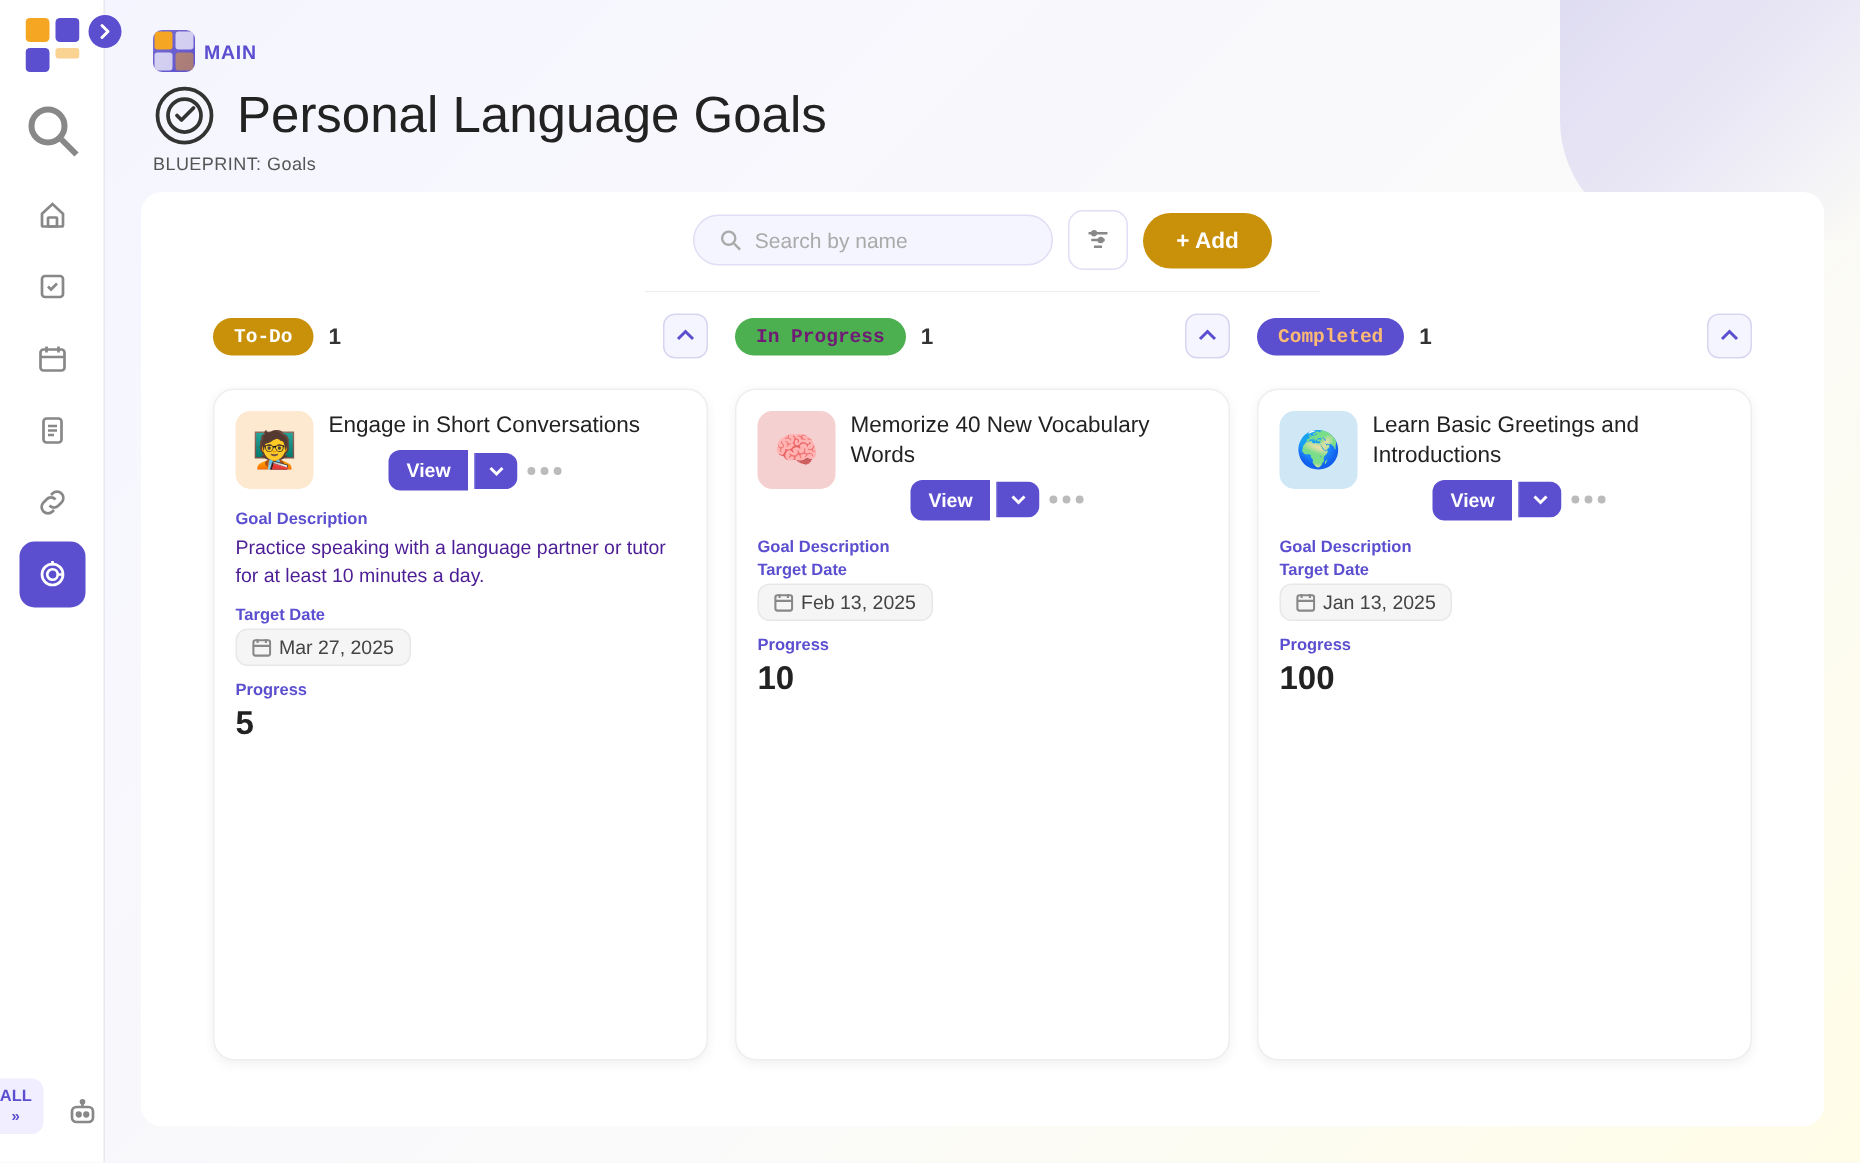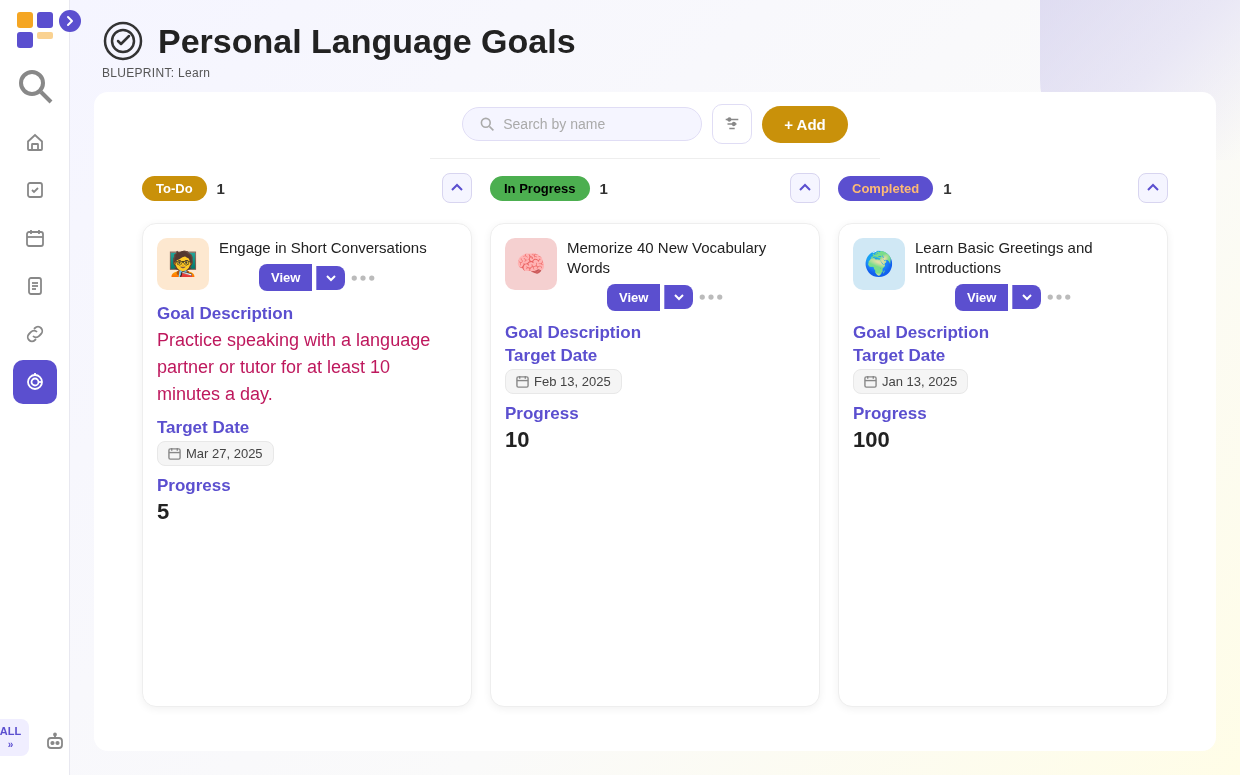--- a/index.html
+++ b/index.html
@@ -145,21 +145,21 @@
       align-items: center;
       gap: 14px;
       margin-bottom: 4px;
     }
     .page-icon {
       width: 42px; height: 42px;
       display: flex; align-items: center; justify-content: center;
     }
     .page-title {
       font-size: 34px;
-      font-weight: 700;
+      font-weight: 400;
       color: #222;
       text-align: right;
     }
     .blueprint-label {
       font-size: 12px;
       color: #888;
       font-weight: 500;
       letter-spacing: 0.3px;
     }
     .blueprint-label span { color: #555; }
@@ -250,28 +250,29 @@
     .column-header-left {
       display: flex;
       align-items: center;
       gap: 10px;
     }
     .status-badge {
       padding: 5px 14px;
       border-radius: 20px;
       font-size: 13px;
       font-weight: 600;
+      font-family: Liberation Mono, monospace;
     }
     .status-todo {
       background: #c9910a;
       color: white;
     }
     .status-inprogress {
       background: #4caf50;
-      color: #000000;
+      color: #701a75;
     }
     .status-completed {
       background: #5b4fcf;
       color: #fdba74;
     }
     .column-count {
       font-size: 15px;
       font-weight: 600;
       color: #333;
     }
@@ -355,28 +356,28 @@
       width: 28px; height: 28px;
       border: none;
       background: transparent;
       cursor: pointer;
       display: flex; align-items: center; justify-content: center;
       color: #bbb;
       border-radius: 6px;
     }
 
     .field-label {
-      font-size: 17px;
+      font-size: 11px;
       font-weight: 600;
       color: #5b4fcf;
       margin-bottom: 3px;
     }
     .field-value {
-      font-size: 18px;
-      color: #be185d;
+      font-size: 13px;
+      color: #4c1d95;
       margin-bottom: 10px;
       line-height: 1.5;
     }
     .date-chip {
       display: inline-flex;
       align-items: center;
       gap: 5px;
       background: #f5f5f5;
       border: 1px solid #e8e8e8;
       border-radius: 8px;
@@ -483,33 +484,44 @@
         <circle cx="10" cy="3.5" r="1" fill="currentColor"></circle>
       </svg>
     </div>
   </div>
 </div>
 
 <div class="main">
   <div class="corner-decoration"></div>
 
   <div class="header">
+    <div class="header-breadcrumb">
+      <div class="breadcrumb-app-icon">
+        <svg viewBox="0 0 28 28" width="28" height="28">
+          <rect width="12" height="12" rx="2" fill="#f5a623" x="1" y="1"></rect>
+          <rect width="12" height="12" rx="2" fill="#fff" opacity="0.7" x="15" y="1"></rect>
+          <rect width="12" height="12" rx="2" fill="#fff" opacity="0.7" x="1" y="15"></rect>
+          <rect width="12" height="12" rx="2" fill="#f5a623" opacity="0.5" x="15" y="15"></rect>
+        </svg>
+      </div>
+      <span class="breadcrumb-text">MAIN</span>
+    </div>
     <div class="page-title-row">
       <div class="page-icon">
         <svg viewBox="0 0 40 40" width="40" height="40" fill="none">
           <circle cx="20" cy="20" r="18" stroke="#333" stroke-width="2.5"></circle>
           <circle cx="20" cy="20" r="11" stroke="#333" stroke-width="2.5"></circle>
           <polyline points="15,20 18,23 26,15" stroke="#333" stroke-width="2.5" stroke-linecap="round" stroke-linejoin="round"></polyline>
         </svg>
       </div>
       <h1 class="page-title">Personal Language Goals</h1>
     </div>
     <div class="blueprint-label">
       <span>BLUEPRINT:</span>
-      <span>Learn</span>
+      <span>Goals</span>
     </div>
   </div>
 
   <div style="margin: 0 24px; background: white; border-radius: 14px; flex: 1; display: flex; flex-direction: column; overflow: hidden; position: relative; z-index: 1; margin-bottom: 24px; align-items: center;">
 
     <div class="toolbar">
       <div class="search-box">
         <svg viewBox="0 0 20 20" fill="none" stroke="#aaa" stroke-width="2">
             <circle cx="8.5" cy="8.5" r="5.5"></circle>
             <line x1="13" y1="13" x2="18" y2="18"></line>

